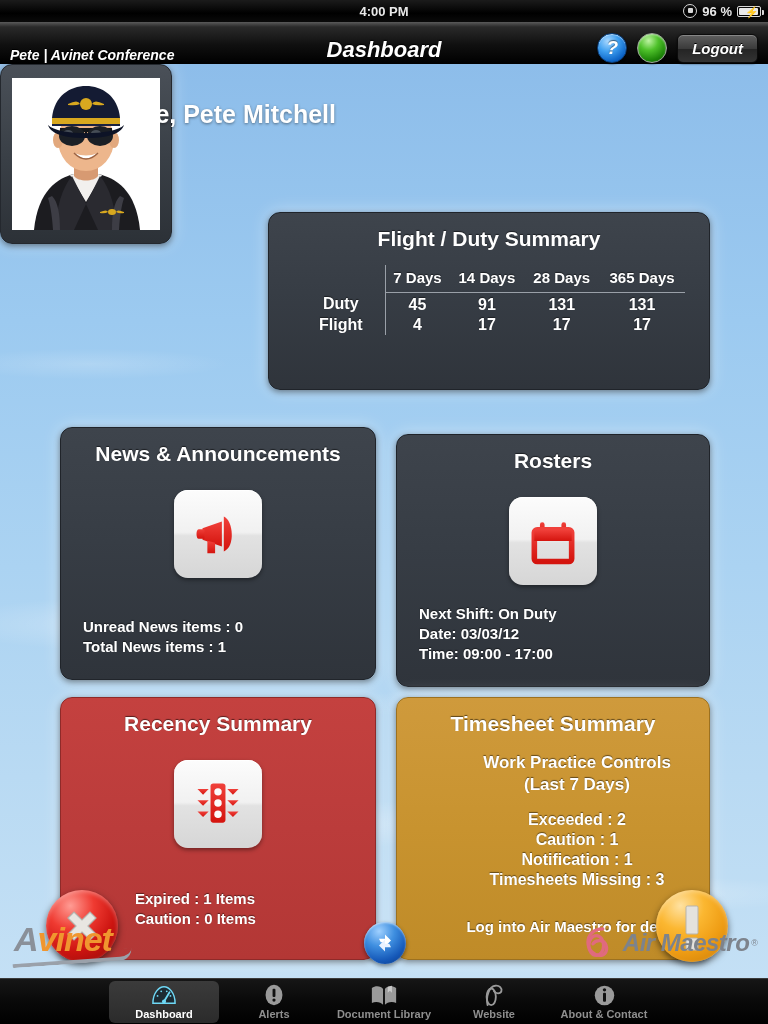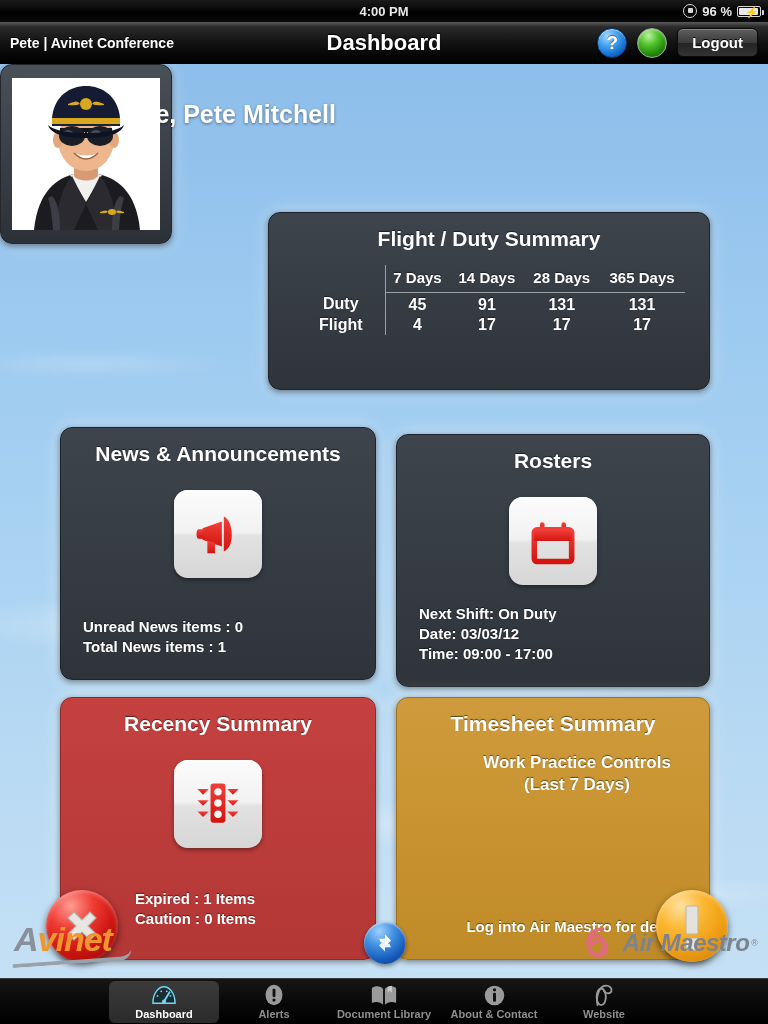--- a/index.html
+++ b/index.html
@@ -30,21 +30,21 @@
   .batt-icon{width:24px;height:11px;border:1.5px solid #d8d8d8;border-radius:2px;position:relative;}
   .batt-icon::after{content:"";position:absolute;right:-4px;top:3px;width:2px;height:5px;background:#d8d8d8;border-radius:0 1px 1px 0;}
   .batt-icon i{position:absolute;left:1px;top:1px;bottom:1px;width:19px;background:#e9e9e9;border-radius:1px;}
   .batt-icon b{position:absolute;left:7px;top:-1px;font-size:11px;color:#000;line-height:13px;}
 
   
   #nav-bar{
     position:absolute; top:22px; left:0; width:768px; height:42px;
     background:linear-gradient(to bottom,#5a5a5a 0%,#2a2a2a 12%,#101010 55%,#000 100%);
     border-bottom:1px solid #000;
-    display:flex; align-items:center; padding:0 10px;
+    display:flex; align-items:flex-end; padding:0 10px;font-style:italic;
   }
   #nav-title-left{color:#fff;font-size:14px;font-weight:bold;text-shadow:0 -1px 0 #000;}
   #nav-title{position:absolute;left:0;right:0;text-align:center;color:#fff;font-size:22px;font-weight:bold;text-shadow:0 -1px 1px #000;pointer-events:none;}
   #nav-right{margin-left:auto;display:flex;align-items:center;gap:10px;position:relative;z-index:3;}
   .help-btn{width:30px;height:30px;border-radius:50%;
     background:radial-gradient(circle at 35% 26%, #a9d8ff 0%, #3e9ff0 38%, #0b62c4 75%, #063e86 100%);
     border:1px solid #0a3f7d; box-shadow:0 1px 2px rgba(0,0,0,.8), inset 0 1px 1px rgba(255,255,255,.6);
     color:#fff;font-size:19px;font-weight:bold;line-height:28px;text-align:center;text-shadow:0 -1px 1px rgba(0,0,0,.5);cursor:pointer;}
   .status-orb{width:30px;height:30px;border-radius:50%;
     background:radial-gradient(circle at 38% 24%, #bdf3a2 0%, #4fc22b 35%, #1b8207 72%, #0c4a04 100%);
@@ -356,20 +356,26 @@
       <div>Caution : 0 Items</div>
     </div>
   </div>
 
   <div id="timesheet-card" class="card gold">
     <div class="card-title">Timesheet Summary</div>
     <div class="center-lines" style="margin-top:16px;font-size:17px;line-height:22px;">
       <div>Work Practice Controls</div>
       <div>(Last 7 Days)</div>
     </div>
+    <div class="center-lines" style="margin-top:14px;font-size:16px;line-height:20px;">
+      <div>Exceeded : 2</div>
+      <div>Caution : 1</div>
+      <div>Notification : 1</div>
+      <div>Timesheets Missing : 3</div>
+    </div>
     <div class="center-lines" style="position:absolute;left:0;right:0;bottom:24px;font-size:15px;">Log into Air Maestro for details</div>
   </div>
 
   <div class="badge" id="recency-badge">
     <svg viewBox="0 0 72 72" width="72" height="72">
       <path d="M22 28 L28 22 L36 30 L44 22 L50 28 L42 36 L50 44 L44 50 L36 42 L28 50 L22 44 L30 36 Z" fill="#e8e6e1" stroke="#b5b2ac" stroke-width="1.2"></path>
     </svg>
   </div>
   <div class="badge" id="timesheet-badge">
     <svg viewBox="0 0 72 72" width="72" height="72">
@@ -437,32 +443,32 @@
         <path d="M2 4 C6 1 12 2 14 5 L14 22 C12 19 6 18 2 20 Z" fill="#9a9a9a"></path>
         <path d="M28 4 C24 1 18 2 16 5 L16 22 C18 19 24 18 28 20 Z" fill="#9a9a9a"></path>
         <path d="M19 2.5 L23.5 1.6 L23.5 9 L21.2 7 L19 9 Z" fill="#c9c9c9"></path>
       </svg>
     </div>
     <div class="tab-label">Document Library</div>
   </div>
 
   <div class="tab">
     <div class="tab-ico">
+      <svg viewBox="0 0 26 26" width="24" height="24">
+        <path d="M6 24 C4 14 8 4 14 3 C19 2 22 6 21 9 C20 12 15 12 13 9" fill="none" stroke="#9a9a9a" stroke-width="2" stroke-linecap="round"></path>
+        <ellipse cx="10" cy="15" rx="5" ry="9" fill="none" stroke="#9a9a9a" stroke-width="2"></ellipse>
+      </svg>
+    </div>
+    <div class="tab-label">Website</div>
+  </div>
+
+  <div class="tab">
+    <div class="tab-ico">
       <svg viewBox="0 0 26 26" width="23" height="23">
         <circle cx="13" cy="13" r="11" fill="#9a9a9a"></circle>
         <circle cx="13" cy="6.6" r="1.9" fill="#111"></circle>
         <rect x="11.3" y="10" width="3.4" height="10" rx="1.2" fill="#111"></rect>
       </svg>
     </div>
     <div class="tab-label">About &amp; Contact</div>
   </div>
 
-  <div class="tab">
-    <div class="tab-ico">
-      <svg viewBox="0 0 26 26" width="24" height="24">
-        <path d="M6 24 C4 14 8 4 14 3 C19 2 22 6 21 9 C20 12 15 12 13 9" fill="none" stroke="#9a9a9a" stroke-width="2" stroke-linecap="round"></path>
-        <ellipse cx="10" cy="15" rx="5" ry="9" fill="none" stroke="#9a9a9a" stroke-width="2"></ellipse>
-      </svg>
-    </div>
-    <div class="tab-label">Website</div>
-  </div>
-
 </div>
 
 </body></html>

